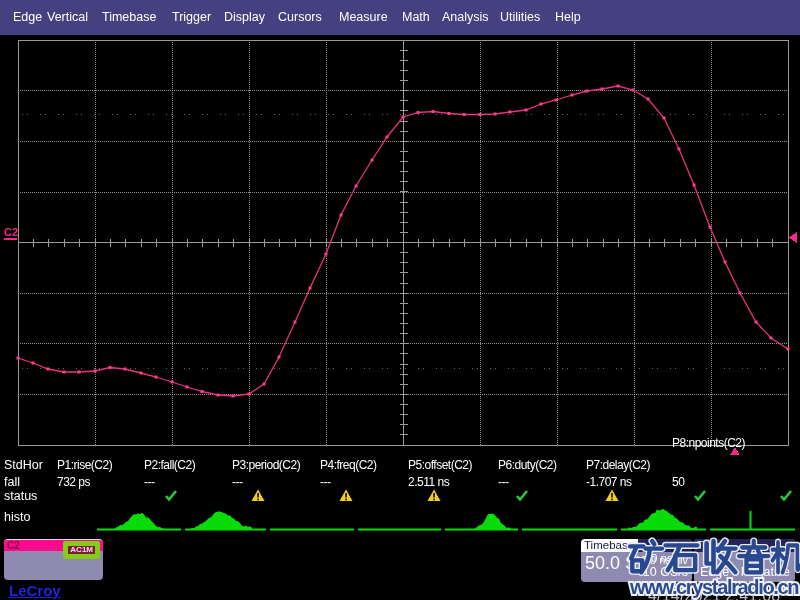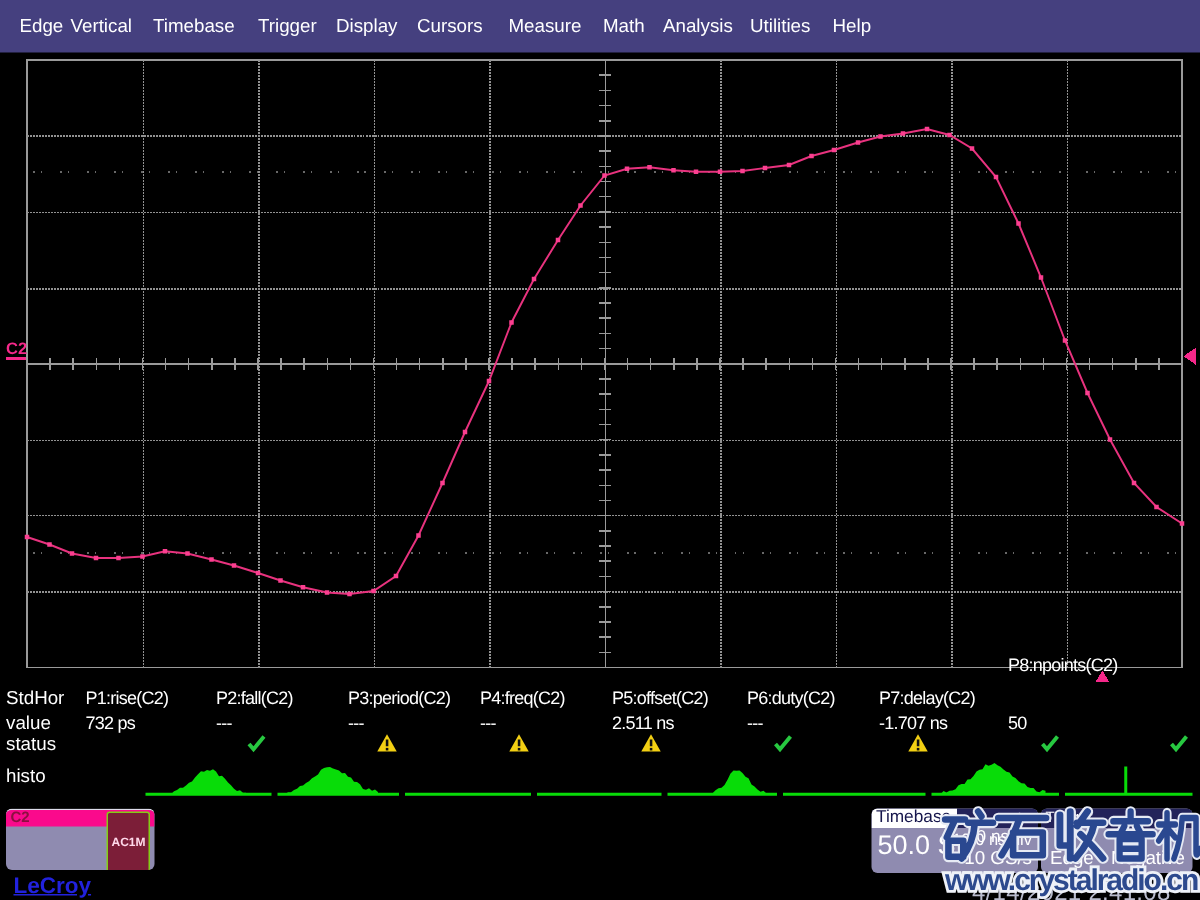--- a/index.html
+++ b/index.html
@@ -98,21 +98,21 @@
     </g>
 <g fill="#f5288a">
 <path d="M797,232 797,243 789,237.5Z"></path>
 <path d="M730.5,454.5 739.5,454.5 735,447Z"></path>
 </g>
 <text x="4" y="236" fill="#f5288a" font-size="11" font-weight="bold">C2</text>
 <rect x="4" y="238" width="13" height="2" fill="#f5288a"></rect>
 </svg>
 
 <div class="abs wlab" style="left:4px;top:458px;font-weight:normal">StdHor</div>
-<div class="abs wlab" style="left:4px;top:475px">value</div>
+<div class="abs wlab" style="left:4px;top:475px">fall</div>
 <div class="abs wlab" style="left:4px;top:489px">status</div>
 <div class="abs wlab" style="left:4px;top:510px">histo</div>
 <div class="abs wlab rt tbl" style="left:57px;top:458px;width:120px">P1:rise(C2)</div>
 <div class="abs wlab rt tbl" style="left:57px;top:475px;width:120px">732 ps</div>
 <svg class="abs" style="left:164px;top:489px" width="14" height="13">
     <path d="M2,7 L5,10.5 L12,2" stroke="#27c840" stroke-width="2.6" fill="none"></path>
   </svg>
 <div class="abs wlab rt tbl" style="left:144px;top:458px;width:120px">P2:fall(C2)</div>
 <div class="abs wlab rt tbl" style="left:144px;top:475px;width:120px">---</div>
 <svg class="abs" style="left:251px;top:489px" width="14" height="13">
@@ -165,21 +165,21 @@
 <rect x="749.5" y="6" width="2" height="18.5"></rect>
 </g>
 <g stroke="#08dc08" stroke-width="2">
 <path d="M97,24.5H181M185,24.5H266M270,24.5H354M358,24.5H441M445,24.5H518M522,24.5H617M621,24.5H706M710,24.5H795"></path>
 </g>
 </svg>
 
 <div class="abs" style="left:4px;top:539px;width:99px;height:41px;background:#8f8bb0;border-radius:4px;overflow:hidden;border-top:1px solid #dcdcea">
 <div style="height:11px;background:#fa0a8c;position:relative">
 <span style="position:absolute;left:3px;top:0px;font-size:10px;font-weight:bold;color:#8c1040">C2</span>
-<span style="position:absolute;right:3px;top:0.5px;font-size:8px;font-weight:bold;color:#ffd9ea;background:#7c1e38;border:1px solid #84cc16;border-radius:2px;padding:16px 2px;line-height:8px">AC1M</span>
+<span style="position:absolute;right:3px;top:0.5px;font-size:8px;font-weight:bold;color:#ffd9ea;background:#7c1e38;border:5px solid #84cc16;border-radius:2px;padding:0 2px;line-height:8px">AC1M</span>
 </div>
 </div>
 <div class="abs" style="left:9px;top:582px;color:#2222dd;font-size:15px;font-weight:bold;text-decoration:underline">LeCroy</div>
 
 <div class="abs" style="left:581px;top:539px;width:111px;height:43px;background:#8f8bb0;border-radius:4px;overflow:hidden">
 <div style="height:13px;background:#23235a;position:relative">
 <span style="position:absolute;left:0px;top:0px;background:#fff;color:#16164c;font-size:11.5px;padding:0 4px 0 3px;line-height:13px;border-radius:3px 0 0 0">Timebase</span>
 <span style="position:absolute;left:70px;top:13px;color:#fff;font-size:11.5px">0 ns</span>
 </div>
 <div style="position:absolute;left:4px;bottom:8px;color:#fff;font-size:18px">50.0 S</div>

